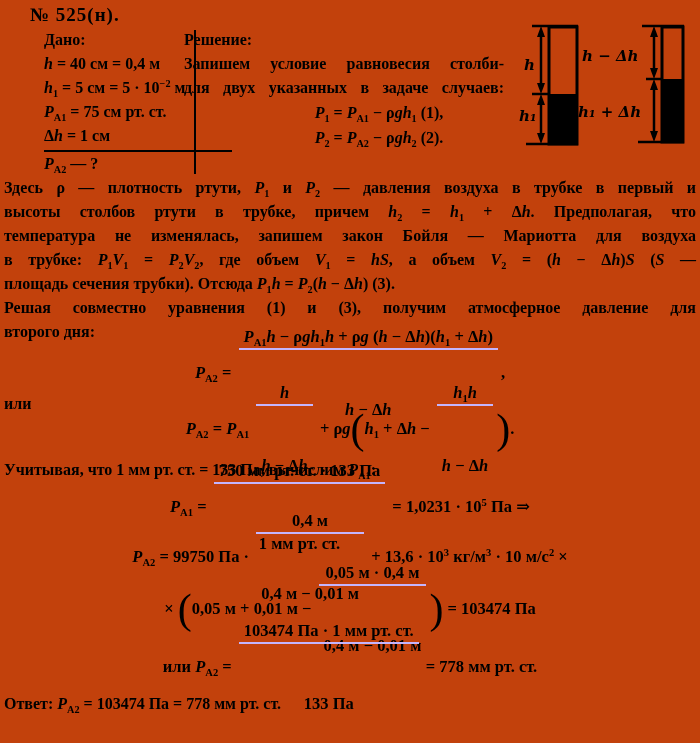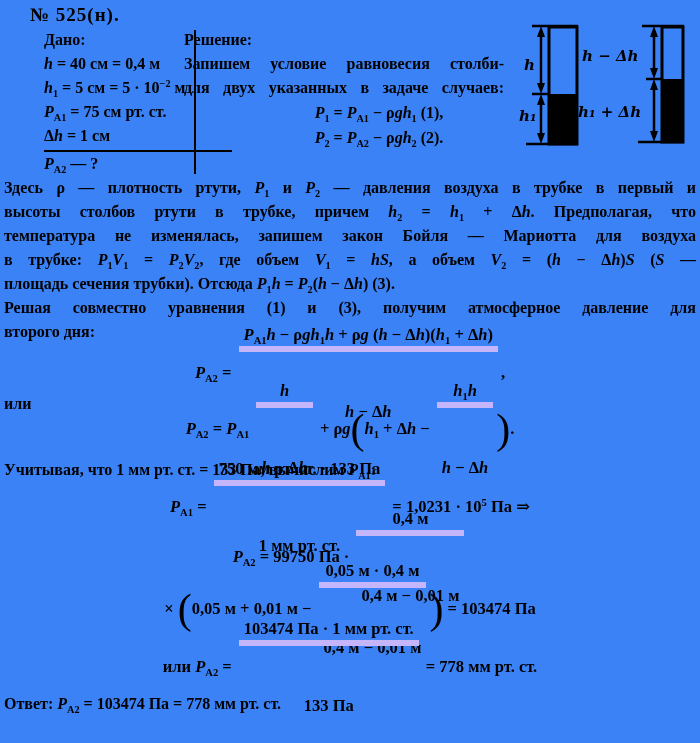--- a/index.html
+++ b/index.html
@@ -1,16 +1,16 @@
 <!DOCTYPE html>
 <html><head>
 <meta charset="utf-8">
 <style>
   html,body{margin:0;padding:0;background:#fff;}
-  .page{position:relative;width:700px;height:743px;background:#3b82f6;color:#000;
+  .page{position:relative;width:700px;height:743px;background:#c2410c;color:#000;
         font-family:"Liberation Serif","DejaVu Serif",serif;font-weight:bold;overflow:hidden;}
   .title{position:absolute;left:30px;top:4px;font-size:19px;letter-spacing:1px;}
   .given{position:absolute;left:4px;top:28px;width:190px;font-size:16px;line-height:24px;white-space:nowrap;margin-left:40px;}
   .given-rule{width:188px;height:2px;background:#000;margin:2px 0 0 0;}
   .vdiv{position:absolute;left:194px;top:30px;width:2px;height:144px;background:#000;}
   .sol{position:absolute;left:184px;top:28px;width:320px;font-size:16px;line-height:24px;}
   .sol .jl{text-align:justify;text-align-last:justify;}
   .sol .eqline{text-align:center;padding-left:70px;line-height:25px;white-space:nowrap;}
   .diagram{position:absolute;left:518px;top:14px;}
   .dlabel{font-family:"DejaVu Serif","Liberation Serif",serif;font-style:italic;font-weight:bold;font-size:15px;fill:#000;}
@@ -18,21 +18,21 @@
   .jline{text-align:justify;text-align-last:justify;}
   .eq-row{display:flex;justify-content:center;align-items:center;position:relative;font-size:16.5px;}
   .eq-row>span{white-space:pre;}
   .r-eqA{height:54px;margin-top:2px;}
   .r-eqB{height:58px;}
   .r-eqC{height:50px;}
   .r-eqD1{height:50px;}
   .r-eqD2{height:54px;}
   .r-eqE{height:50px;margin-top:6px;}
   .frac{display:inline-block;text-align:center;margin:0 3px;white-space:nowrap;}
-  .num{display:block;border-bottom:6px solid #c4b5fd;padding:0 5px;line-height:23px;}
+  .num{display:block;border-bottom:2px solid #c4b5fd;padding:0 5px;line-height:23px;}
   .den{display:block;padding:0 5px;line-height:23px;}
   .bigp{font-size:42px;font-weight:normal;line-height:46px;}
   .or-abs{position:absolute;left:0;top:-8px;font-size:16px;}
   sub{font-size:64%;line-height:0;}
   sup{font-size:64%;line-height:0;}
   .tube-line{stroke:#000;stroke-width:2.5;}
   .tube-wall{fill:none;stroke:#000;stroke-width:3;}
   .mercury{fill:#000;stroke:none;}
   .ah{fill:#000;stroke:none;}
 </style>
@@ -150,20 +150,21 @@
       </span>
       <span> = 1,0231 · 10<sup>5</sup> Па ⇒</span>
     </div>
 
     <div class="eq-row r-eqD1">
       <span><i>P</i><sub>A2</sub> = 99750 Па · </span>
       <span class="frac">
         <span class="num">0,4 м</span>
         <span class="den">0,4 м − 0,01 м</span>
       </span>
+      <span> + 13,6 · 10<sup>3</sup> кг/м<sup>3</sup> · 10 м/с<sup>2</sup> ×</span>
     </div>
 
     <div class="eq-row r-eqD2">
       <span>× </span>
       <span class="bigp">(</span>
       <span>0,05 м + 0,01 м − </span>
       <span class="frac">
         <span class="num">0,05 м · 0,4 м</span>
         <span class="den">0,4 м − 0,01 м</span>
       </span>

